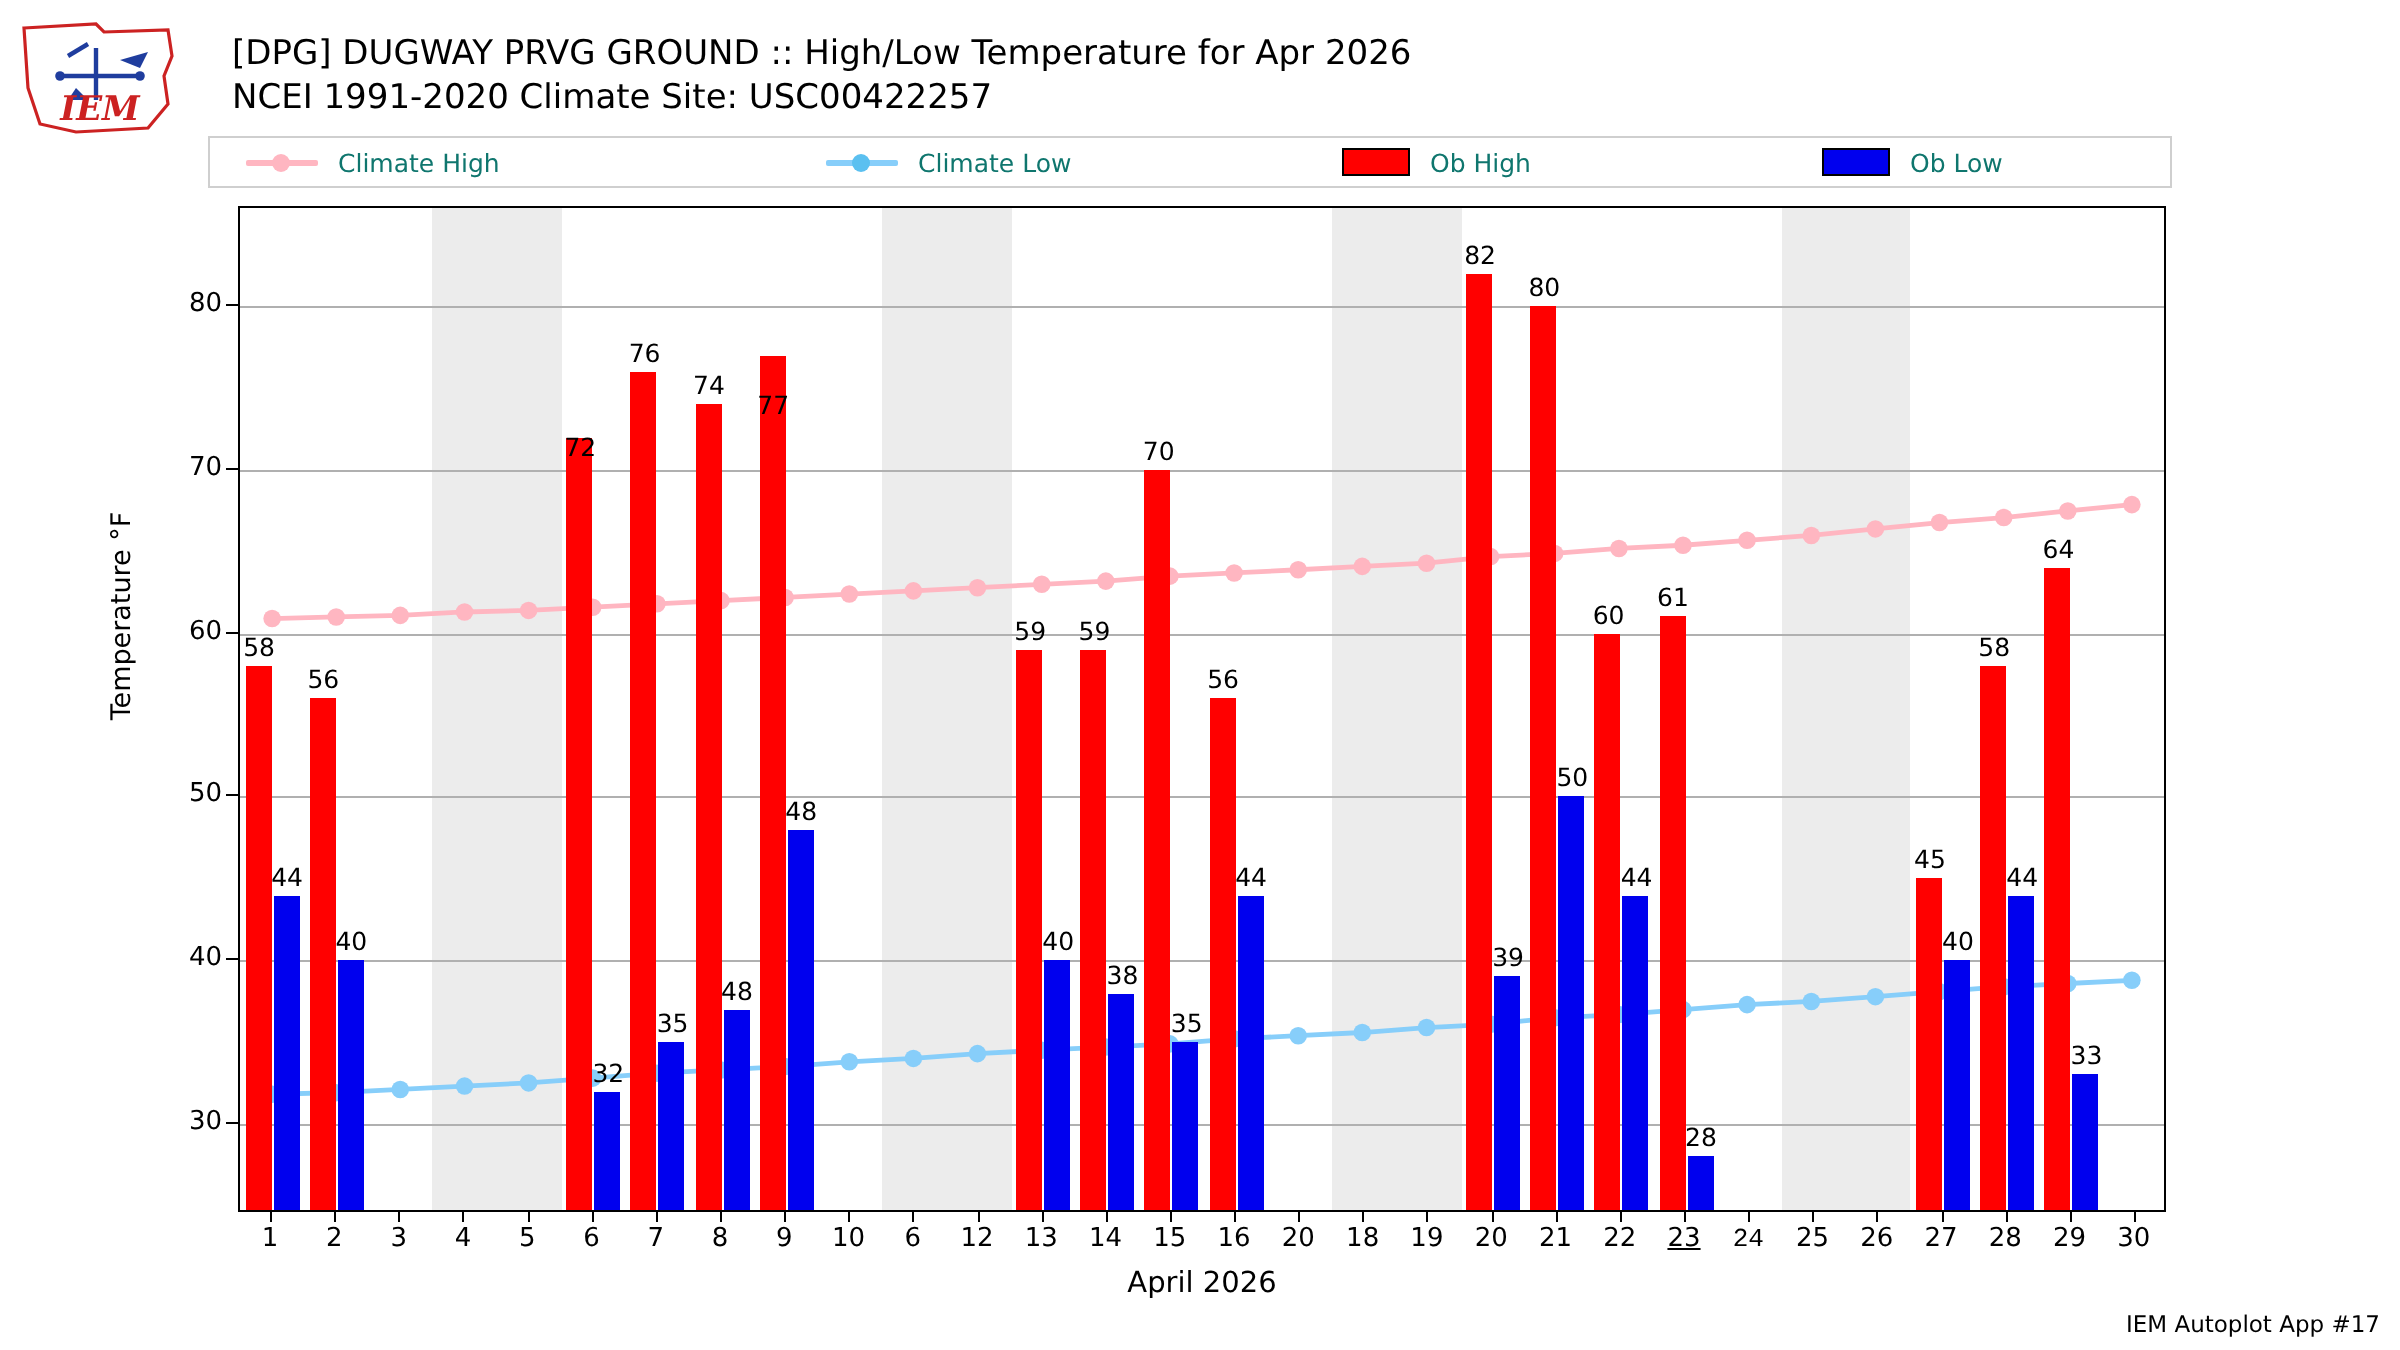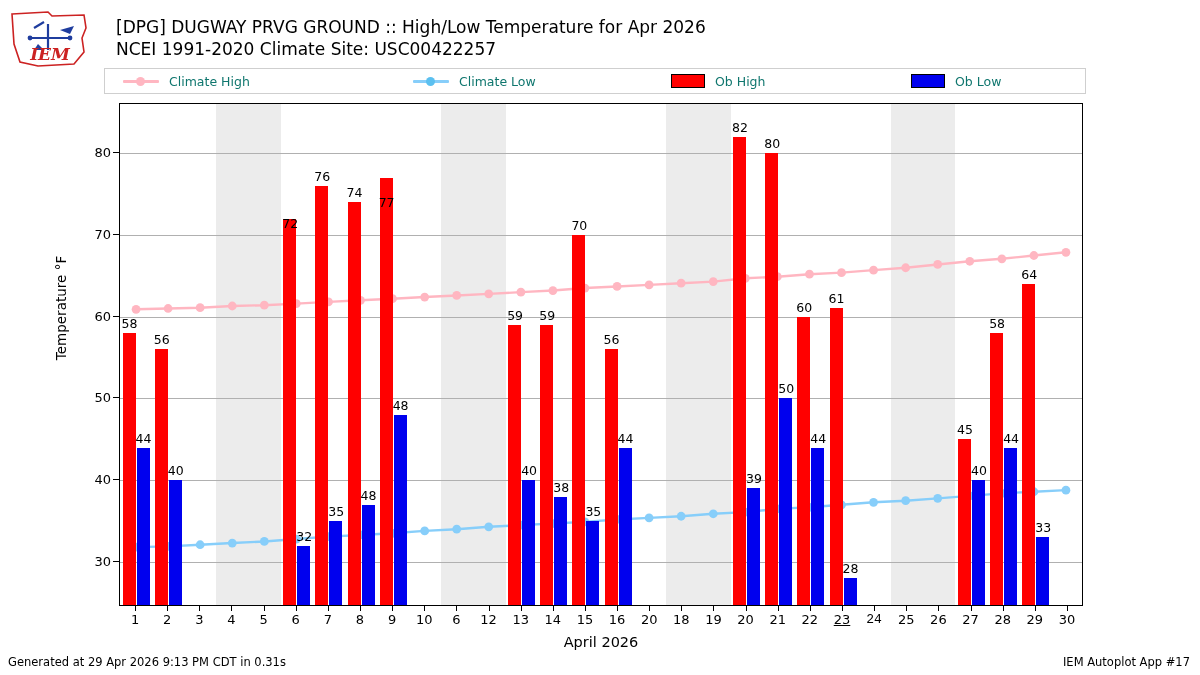--- a/index.html
+++ b/index.html
@@ -333,21 +333,20 @@
       <div class="xtick-label" style="left: 755.133px; font-family: Liberation Mono, monospace;">24</div>
       <div class="xtick-label" style="left: 787.267px;">25</div>
       <div class="xtick-label" style="left: 819.4px;">26</div>
       <div class="xtick-label" style="left: 851.533px;">27</div>
       <div class="xtick-label" style="left: 883.667px;">28</div>
       <div class="xtick-label" style="left: 915.8px;">29</div>
       <div class="xtick-label" style="left: 947.933px;">30</div>
     </div>
   <div id="xlabel-title">April 2026</div>
 
-  <div id="footer-left">Generated at 29 Apr 2026 9:13 PM CDT in 0.31s</div>
   <div id="footer-right">IEM Autoplot App #17</div>
 <div class="ytick-mark" style="top: 561.016px;"></div>
     <div class="ytick-mark" style="top: 479.228px;"></div>
     <div class="ytick-mark" style="top: 397.439px;"></div>
     <div class="ytick-mark" style="top: 315.65px;"></div>
     <div class="ytick-mark" style="top: 233.862px;"></div>
     <div class="ytick-mark" style="top: 152.073px;"></div>
     <div class="xtick-mark" style="left: 135.067px;"></div>
     <div class="xtick-mark" style="left: 167.2px;"></div>
     <div class="xtick-mark" style="left: 199.333px;"></div>

